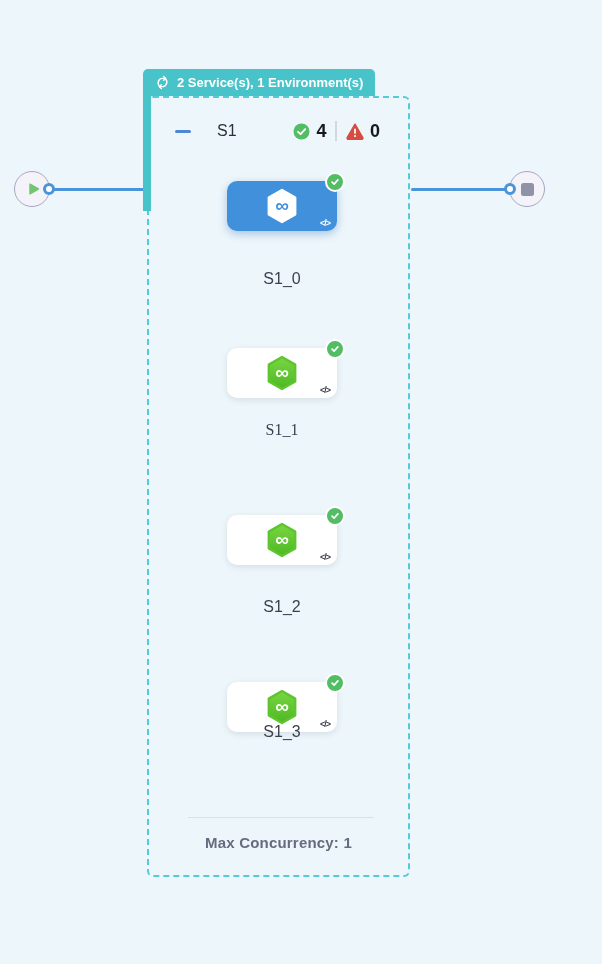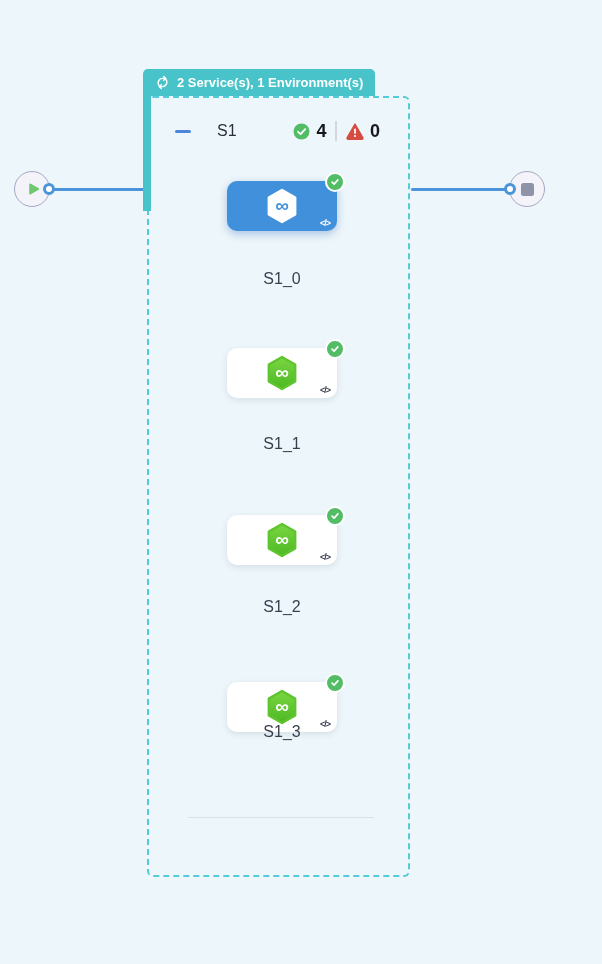--- a/index.html
+++ b/index.html
@@ -80,21 +80,21 @@
     background:var(--success-green);border:2.5px solid #fff;
     display:flex;align-items:center;justify-content:center;}
   .status-dot svg{display:block;}
 
   .code-icon{position:absolute;right:7px;bottom:3px;font-size:9px;font-weight:700;
     letter-spacing:-1px;color:#3a3f4e;}
   .step-card.selected .code-icon{color:#fff;}
 
   .step-label{position:absolute;left:78px;width:110px;text-align:center;
     font-size:16px;color:var(--text-label);}
-  .label-0{top:156px;margin-top:16px;} .label-1{top:337px;} .label-2{top:500px;} .label-3{top:625px;}
+  .label-0{top:156px;margin-top:16px;} .label-1{top:323px;font-family:Liberation Serif, serif;} .label-2{top:500px;} .label-3{top:625px;}
 
   .footer-divider{position:absolute;left:39px;top:719px;width:186px;height:1px;background:var(--divider);}
   .max-concurrency{position:absolute;left:0;top:736px;width:100%;text-align:center;
     font-size:15px;font-weight:700;color:var(--text-muted);letter-spacing:.2px;}
 </style>
 </head>
 <body>
 
 <div class="canvas">
 
@@ -224,15 +224,16 @@
       <span class="status-dot">
         <svg width="10" height="10" viewBox="0 0 12 12">
             <path d="M2.5 6.2 L4.9 8.5 L9.5 3.5" fill="none" stroke="#fff" stroke-width="2" stroke-linecap="round" stroke-linejoin="round"></path>
           </svg>
       </span>
       <span class="code-icon">&lt;/&gt;</span>
     </div>
     <div class="step-label label-3">S1_3</div>
 
     <div class="footer-divider"></div>
+    <div class="max-concurrency">Max Concurrency: 1</div>
   </div>
 
 </div>
 
 </body></html>

